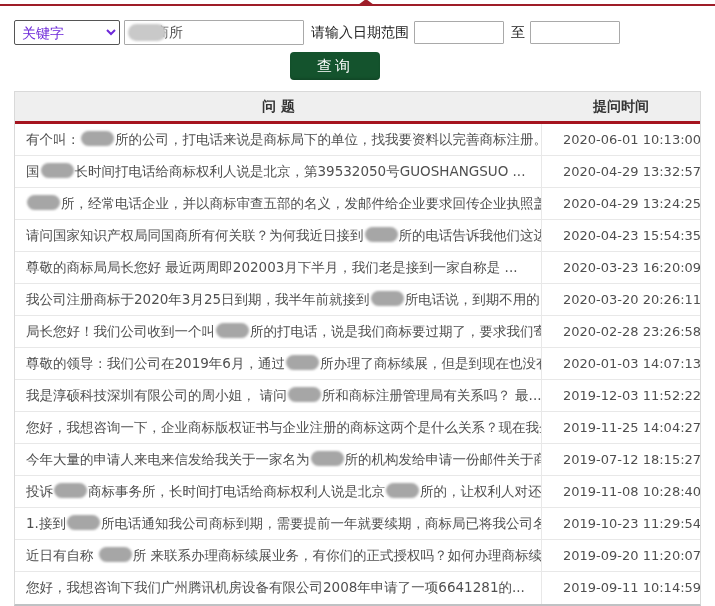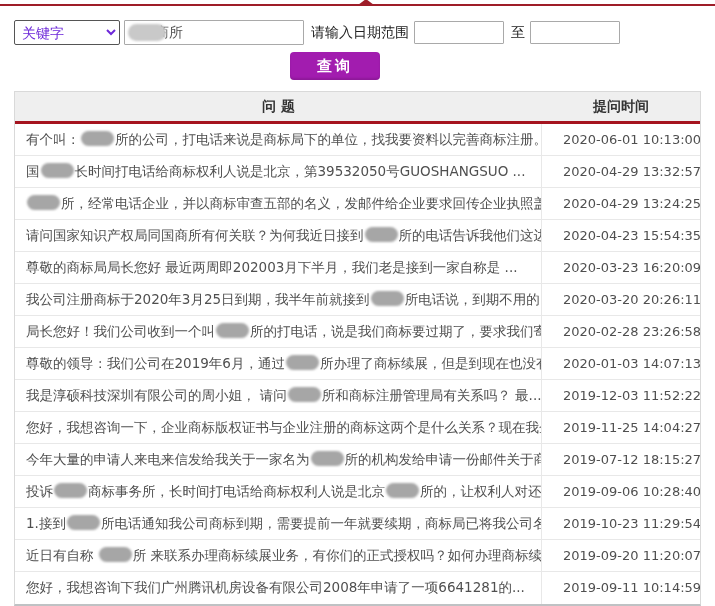--- a/index.html
+++ b/index.html
@@ -29,22 +29,22 @@
   }
   .date-label { margin-left: 7px; font-size: 14px; color: #222; white-space: nowrap; }
   .date-input {
     width: 90px; height: 23px; border: 1px solid #a9a9a9; background: #fff;
     margin-left: 5px; font-size: 13px; padding: 0 4px; border-radius: 1px;
   }
   .to-label { margin-left: 7px; font-size: 14px; color: #222; }
 
   .btn-row { margin-top: 7px; padding-left: 290px; }
   .query-btn {
-    width: 90px; height: 28px; background: #a21caf; color: #fff;
-    font-size: 15px; font-weight: bold; letter-spacing: 3px;
+    width: 90px; height: 28px; background: #14532d; color: #fff;
+    font-size: 15px; font-weight: normal; letter-spacing: 3px;
     border: none; border-radius: 4px; cursor: pointer;
     font-family: "DejaVu Sans", "Liberation Sans", sans-serif;
     box-shadow: inset 0 -2px 2px rgba(0,0,0,0.12);
   }
 
   .qtable {
     margin: 11px 14px 0 14px; width: 687px;
     border: 1px solid #d9d9d9; border-bottom: 2px solid #bfc2c4; background: #fff;
   }
   .thead {
@@ -139,21 +139,21 @@
         <div class="row">
           <div class="cell q"><span>您好，我想咨询一下，企业商标版权证书与企业注册的商标这两个是什么关系？现在我企业...</span></div>
           <div class="cell t">2019-11-25 14:04:27</div>
         </div>
         <div class="row">
           <div class="cell q"><span>今年大量的申请人来电来信发给我关于一家名为</span><span class="blur-blob"></span><span>所的机构发给申请一份邮件关于商标续...</span></div>
           <div class="cell t">2019-07-12 18:15:27</div>
         </div>
         <div class="row">
           <div class="cell q"><span>投诉</span><span class="blur-blob"></span><span>商标事务所，长时间打电话给商标权利人说是北京</span><span class="blur-blob"></span><span>所的，让权利人对还未到续...</span></div>
-          <div class="cell t">2019-09-06 10:28:40</div>
+          <div class="cell t">2019-11-08 10:28:40</div>
         </div>
         <div class="row">
           <div class="cell q"><span>1.接到</span><span class="blur-blob"></span><span>所电话通知我公司商标到期，需要提前一年就要续期，商标局已将我公司名单...</span></div>
           <div class="cell t">2019-10-23 11:29:54</div>
         </div>
         <div class="row">
           <div class="cell q"><span>近日有自称 </span><span class="blur-blob"></span><span>所 来联系办理商标续展业务，有你们的正式授权吗？如何办理商标续展...</span></div>
           <div class="cell t">2019-09-20 11:20:07</div>
         </div>
         <div class="row">

